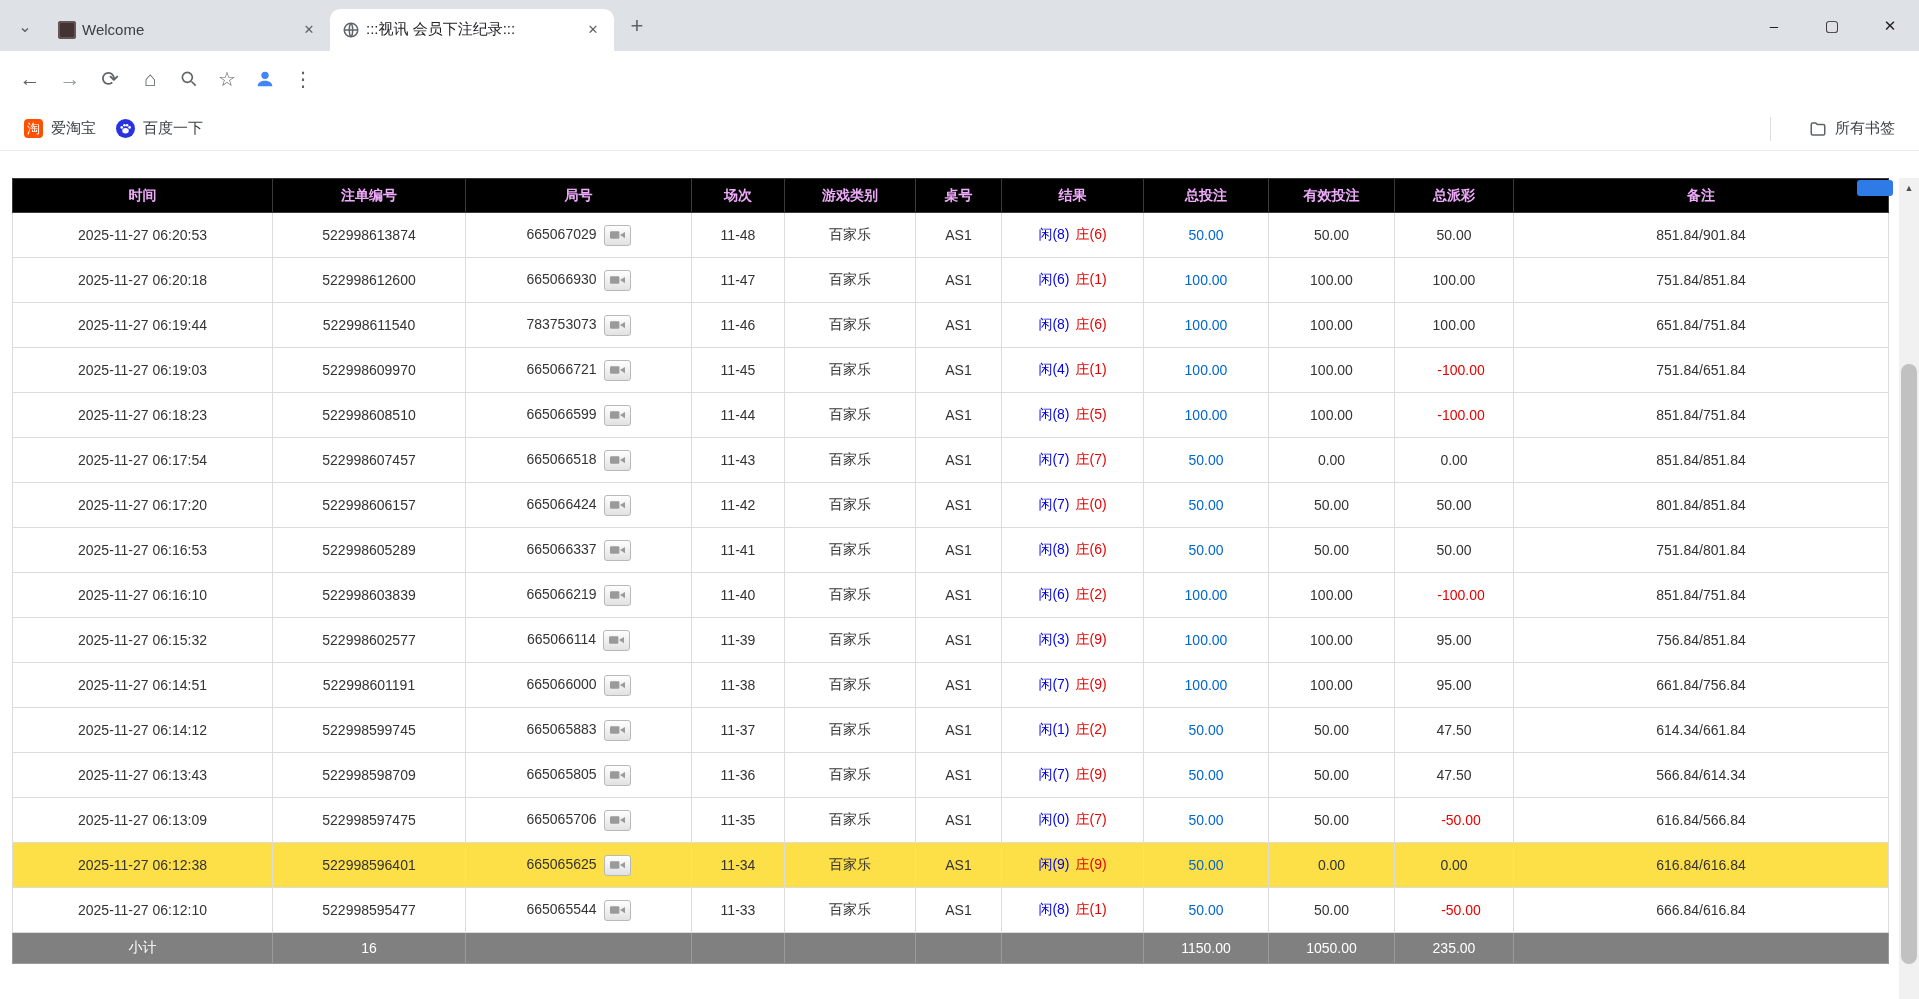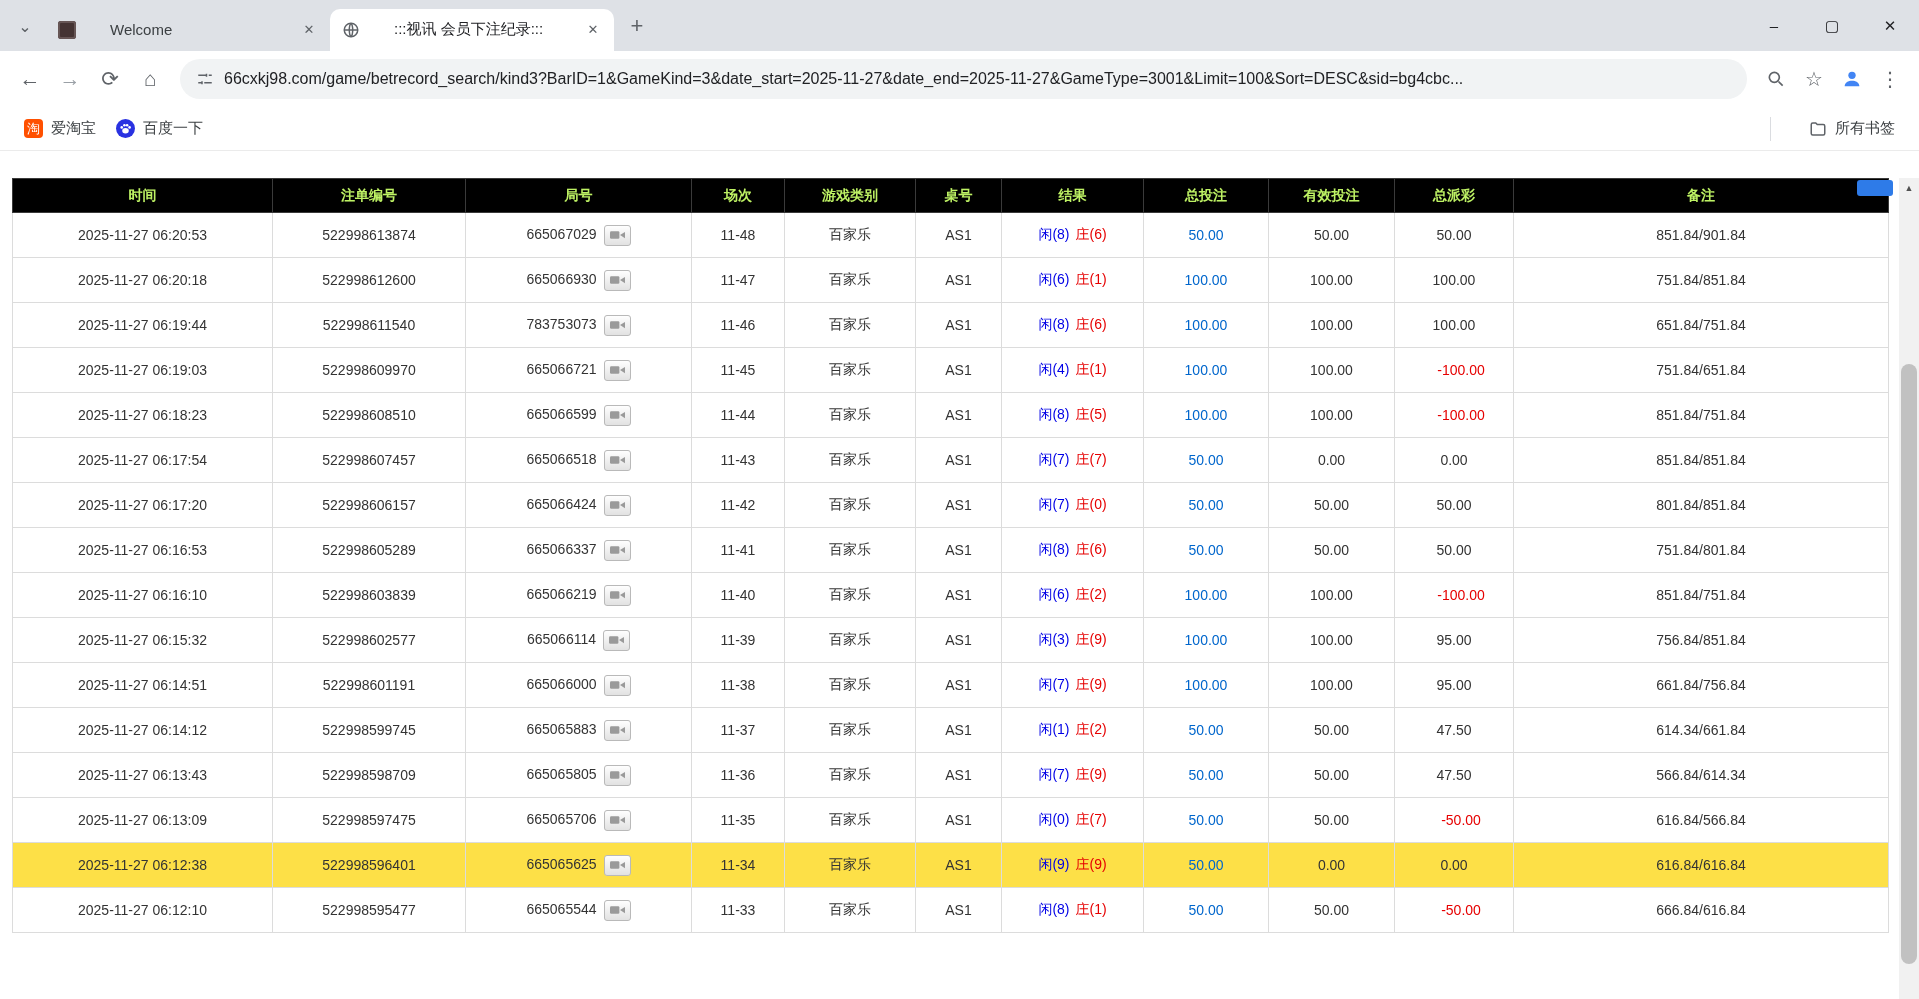--- a/index.html
+++ b/index.html
@@ -4,21 +4,21 @@
 <style>
   * { box-sizing: border-box; margin: 0; padding: 0; }
   html,body { width:1919px; height:999px; overflow:hidden; background:#fff;
     font-family:"Liberation Sans","DejaVu Sans",sans-serif; }
 
   
   .tab-strip { height:51px; background:#dee1e6; display:flex; align-items:flex-end; position:relative; }
   .tab-search-btn { width:30px; height:30px; margin:0 6px 10px 10px; display:flex; align-items:center;
     justify-content:center; color:#5f6368; font-size:16px; border-radius:50%; cursor:pointer; }
   .tab { width:284px; height:42px; display:flex; align-items:center; padding:0 10px 1px 12px;
-    border-radius:10px 10px 0 0; font-size:15px; color:#3c4043; position:relative;gap:28px; }
+    border-radius:10px 10px 0 0; font-size:15px; color:#3c4043; position:relative; }
   .tab.active { background:#fff; color:#202124;justify-content:center; }
   .tab .tab-title { flex:1; white-space:nowrap; overflow:hidden; text-overflow:ellipsis; margin:0 6px; }
   .tab .tab-close { width:22px; height:22px; border-radius:50%; display:flex; align-items:center;
     justify-content:center; color:#5f6368; font-size:13px; }
   .favicon-dark { width:18px; height:18px; border-radius:3px; background:#433; flex:0 0 auto;
     box-shadow:inset 0 0 0 2px #655; }
   .favicon-globe { width:18px; height:18px; flex:0 0 auto; }
   .new-tab-btn { width:30px; height:30px; margin:0 0 10px 8px; display:flex; align-items:center;
     justify-content:center; color:#5f6368; font-size:22px; font-weight:300; border-radius:50%; }
   .win-controls { position:absolute; right:0; top:0; height:51px; display:flex; }
@@ -48,21 +48,21 @@
   .bm-right { margin-left:auto; display:flex; align-items:center; gap:28px;text-align:center; }
   .bm-divider { width:1px; height:24px; background:#dadce0; }
 
   
   .content { position:relative; height:848px; background:#fff; }
   .partial-blue-btn { position:absolute; top:2px; right:26px; width:36px; height:16px;
     background:#2e7be8; border-radius:3px; }
 
   table.bet-table { margin:27px 0 0 12px; width:1876px; border-collapse:collapse; table-layout:fixed;
     font-size:14px; color:#333; text-align:center; }
-  .bet-table thead th { background:#000; color:#bef264; font-weight:bold; font-size:14px; height:34px;
+  .bet-table thead th { background:#000; color:#f0abfc; font-weight:bold; font-size:14px; height:34px;
     border:1px solid #3a3a3a; padding:0 2px; }
   .bet-table tbody td { height:45px; border:1px solid #dcdcdc; background:#fff; padding:0 4px;
     overflow:hidden; white-space:nowrap; }
   .bet-table tbody tr.hl td { background:#fde047; }
   .bet-table tfoot td { height:31px; background:#808080; color:#fff; border:1px solid #9a9a9a;
     font-size:14px; }
   td.bet-link { color:#0066cc; cursor:pointer; }
   td.payout.neg { color:#e60000;padding-left:18px; }
   .res-player { color:#0000e6; margin-right:6px; }
   .res-banker { color:#e60000; }
@@ -111,28 +111,20 @@
     <span class="win-btn">✕</span>
   </div>
 </div>
 
 <div class="toolbar">
   <div class="nav-btn">←</div>
   <div class="nav-btn dim">→</div>
   <div class="nav-btn">⟳</div>
   <div class="nav-btn">⌂</div>
 
-  <div class="omnibox">
-    <span>
-      <svg width="18" height="18" viewBox="0 0 24 24" fill="#5f6368">
-        <path d="M3 6h10v2H3zM17 6h4v2h-4zM13 5h2v4h-2zM3 16h4v2H3zM11 16h10v2H11zM7 15h2v4H7z"></path>
-      </svg>
-    </span>
-    <span class="url-text">66cxkj98.com/game/betrecord_search/kind3?BarID=1&amp;GameKind=3&amp;date_start=2025-11-27&amp;date_end=2025-11-27&amp;GameType=3001&amp;Limit=100&amp;Sort=DESC&amp;sid=bg4cbc...</span>
-  </div>
 
   <div class="tb-icon">
     <svg width="20" height="20" viewBox="0 0 24 24" fill="none" stroke="#5f6368" stroke-width="2">
       <circle cx="10" cy="10" r="6"></circle>
         <path d="M15 15l5 5"></path>
     </svg>
   </div>
   <div class="tb-icon">☆</div>
   <div class="tb-icon">
     <svg width="22" height="22" viewBox="0 0 24 24" fill="#4285f4">
@@ -553,20 +545,33 @@
     <td>
       <span class="res-player">闲(8)</span><span class="res-banker">庄(1)</span>
     </td>
     <td class="bet-link">50.00</td>
     <td>50.00</td>
     <td class="payout neg">-50.00</td>
     <td>666.84/616.84</td>
   </tr>
       </tbody>
     <tfoot>
+      <tr>
+        <td>小计</td>
+        <td>16</td>
+        <td></td>
+        <td></td>
+        <td></td>
+        <td></td>
+        <td></td>
+        <td>1150.00</td>
+        <td>1050.00</td>
+        <td>235.00</td>
+        <td></td>
+      </tr>
     </tfoot>
   </table>
 
   <div class="scrollbar">
     <div class="sb-arrow sb-up">▲</div>
     <div class="sb-thumb"></div>
 
   </div>
 </div>
 

